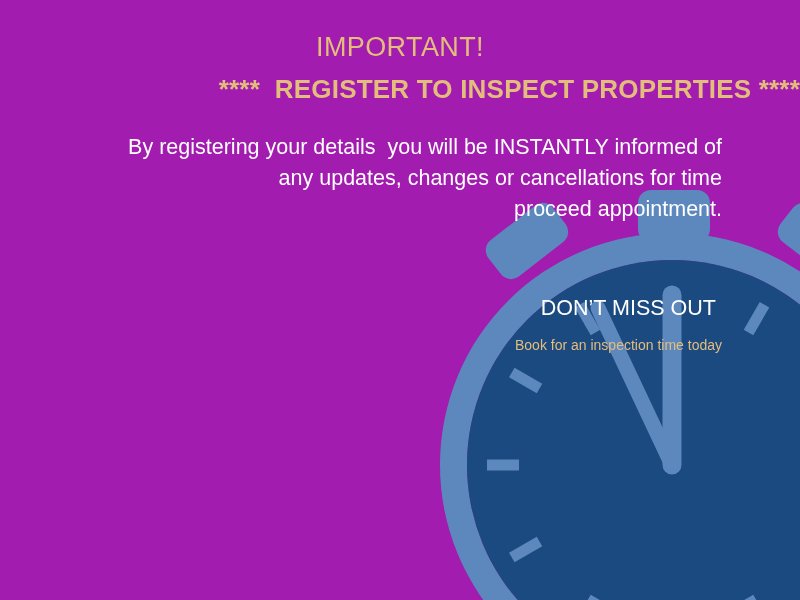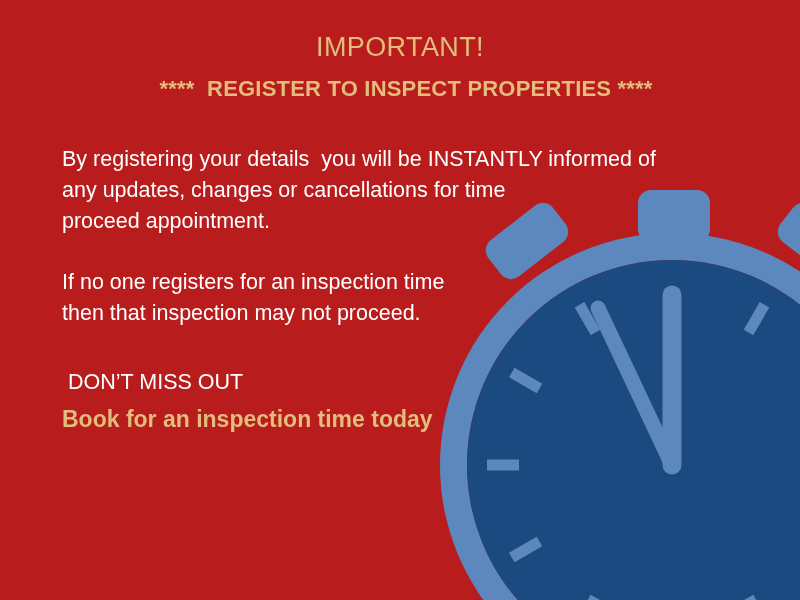--- a/index.html
+++ b/index.html
@@ -10,21 +10,21 @@
   body {
     width: 800px;
     height: 600px;
     overflow: hidden;
     font-family: "Liberation Sans", sans-serif;
   }
   .slide {
     position: relative;
     width: 800px;
     height: 600px;
-    background: #b91c1c;
+    background: #a21caf;
     overflow: hidden;
   }
 
   
   .stopwatch {
     position: absolute;
     left: 400px;
     top: 160px;
     width: 460px;
     height: 460px;
@@ -48,35 +48,37 @@
   .heading-line1 {
     color: #e3bd7c;
     font-size: 27px;
     font-weight: normal;
     letter-spacing: 0.4px;
     line-height: 34px;
     margin: 0;
   }
   .heading-line2 {
     color: #e3bd7c;
-    font-size: 22px;
+    font-size: 26px;
     font-weight: bold;
     letter-spacing: 0.2px;
     line-height: 34px;
     margin: 8px 0 0 12px;
     white-space: pre;
+    text-align: right;
   }
 
   
   .body-block {
     position: absolute;
     left: 62px;
-    top: 144px;
+    top: 132px;
     width: 660px;
     z-index: 3;
+    text-align: right;
   }
   .para {
     margin: 0;
     color: #ffffff;
     font-size: 21.5px;
     line-height: 31px;
     font-weight: normal;
   }
   .para .line {
     display: block;
@@ -87,23 +89,23 @@
 
   .cta-plain {
     margin: 6px;
     color: #ffffff;
     font-size: 21.5px;
     line-height: 31px;
   }
   .cta-gold {
     margin: 0;
     color: #e3bd7c;
-    font-size: 23px;
+    font-size: 14px;
     line-height: 31px;
-    font-weight: bold;
+    font-weight: normal;
   }
   .cta-gold .line { display: block; white-space: pre; }
 </style>
 </head>
 <body>
 
 <div class="slide">
 
   <div class="stopwatch">
     <svg viewBox="0 0 460 460" xmlns="http://www.w3.org/2000/svg" aria-hidden="true">
@@ -162,24 +164,20 @@
   <div class="body-block">
 
     <div class="para">
       <span class="line">By registering your details  you will be INSTANTLY informed of</span>
       <span class="line">any updates, changes or cancellations for time</span>
       <span class="line">proceed appointment.</span>
     </div>
 
     <div class="gap-a"></div>
 
-    <div class="para">
-      <span class="line">If no one registers for an inspection time</span>
-      <span class="line">then that inspection may not proceed.</span>
-    </div>
 
     <div class="gap-b"></div>
 
     <div class="cta-plain">DON’T MISS OUT</div>
     <div class="cta-gold">
       <span class="line">Book for an inspection time today</span>
     </div>
 
   </div>
 

